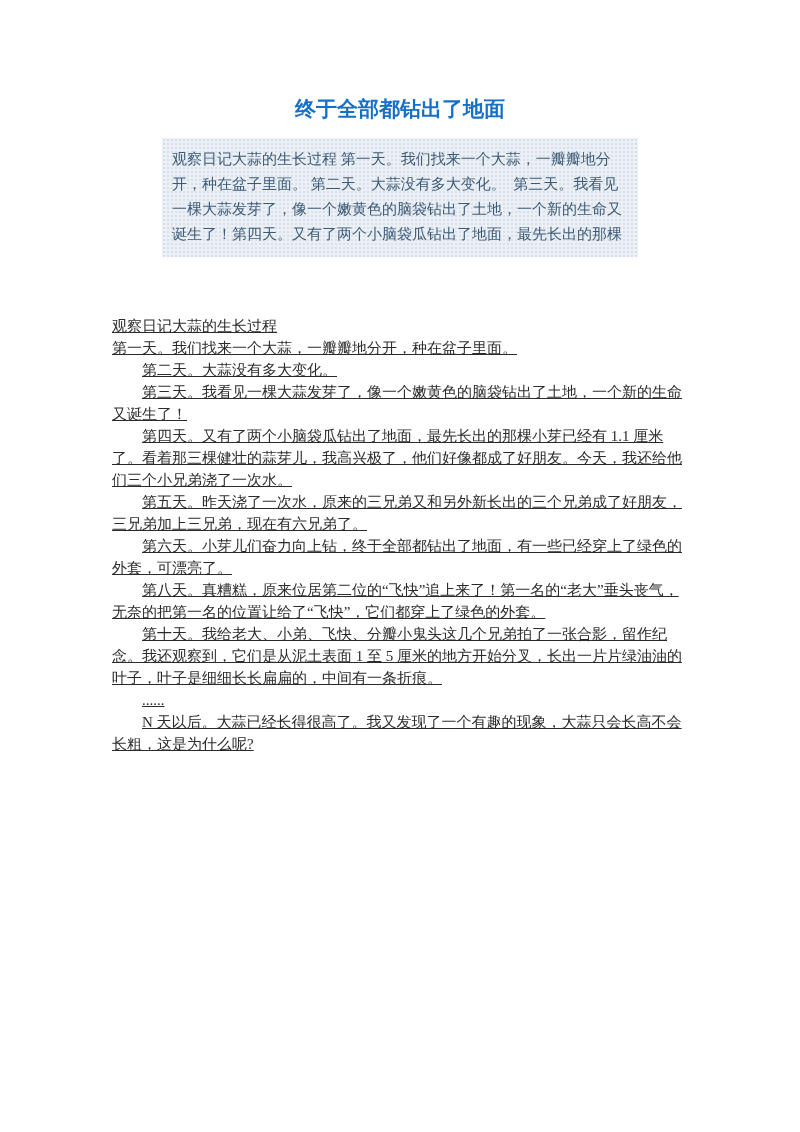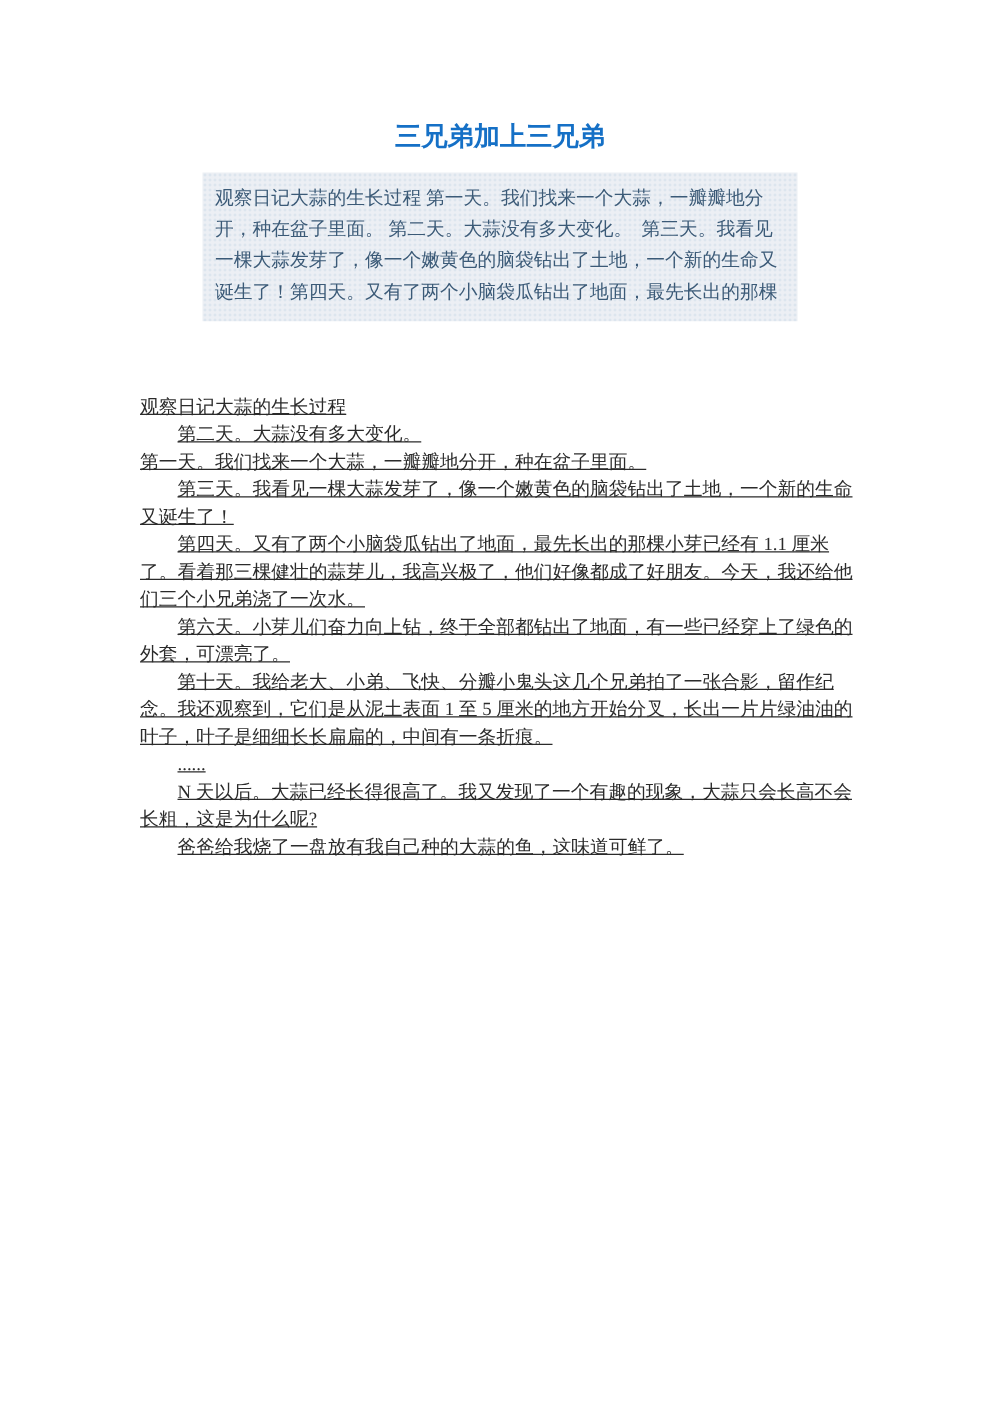--- a/index.html
+++ b/index.html
@@ -54,29 +54,30 @@
     padding: 0;
   }
   .document-body p.para.indent {
     text-indent: 2em;
   }
 </style>
 </head>
 <body>
 
 <div class="page">
-  <h1 class="doc-title">三兄弟加上三兄弟</h1>
+  <h1 class="doc-title">终于全部都钻出了地面</h1>
 
   <div class="summary-snippet">观察日记大蒜的生长过程 第一天。我们找来一个大蒜，一瓣瓣地分开，种在盆子里面。 第二天。大蒜没有多大变化。  第三天。我看见一棵大蒜发芽了，像一个嫩黄色的脑袋钻出了土地，一个新的生命又诞生了！第四天。又有了两个小脑袋瓜钻出了地面，最先长出的那棵</div>
 
   <div class="document-body">
       <p class="para">观察日记大蒜的生长过程</p>
+      <p class="para">第一天。我们找来一个大蒜，一瓣瓣地分开，种在盆子里面。</p>
       <p class="para indent">第二天。大蒜没有多大变化。</p>
-      <p class="para">第一天。我们找来一个大蒜，一瓣瓣地分开，种在盆子里面。</p>
       <p class="para indent">第三天。我看见一棵大蒜发芽了，像一个嫩黄色的脑袋钻出了土地，一个新的生命又诞生了！</p>
       <p class="para indent">第四天。又有了两个小脑袋瓜钻出了地面，最先长出的那棵小芽已经有 1.1 厘米了。看着那三棵健壮的蒜芽儿，我高兴极了，他们好像都成了好朋友。今天，我还给他们三个小兄弟浇了一次水。</p>
+      <p class="para indent">第五天。昨天浇了一次水，原来的三兄弟又和另外新长出的三个兄弟成了好朋友，三兄弟加上三兄弟，现在有六兄弟了。</p>
       <p class="para indent">第六天。小芽儿们奋力向上钻，终于全部都钻出了地面，有一些已经穿上了绿色的外套，可漂亮了。</p>
+      <p class="para indent">第八天。真糟糕，原来位居第二位的“飞快”追上来了！第一名的“老大”垂头丧气，无奈的把第一名的位置让给了“飞快”，它们都穿上了绿色的外套。</p>
       <p class="para indent">第十天。我给老大、小弟、飞快、分瓣小鬼头这几个兄弟拍了一张合影，留作纪念。我还观察到，它们是从泥土表面 1 至 5 厘米的地方开始分叉，长出一片片绿油油的叶子，叶子是细细长长扁扁的，中间有一条折痕。</p>
       <p class="para indent">......</p>
       <p class="para indent">N 天以后。大蒜已经长得很高了。我又发现了一个有趣的现象，大蒜只会长高不会长粗，这是为什么呢?</p>
-      <p class="para indent">爸爸给我烧了一盘放有我自己种的大蒜的鱼，这味道可鲜了。</p>
     </div>
 </div>
 
 </body></html>

